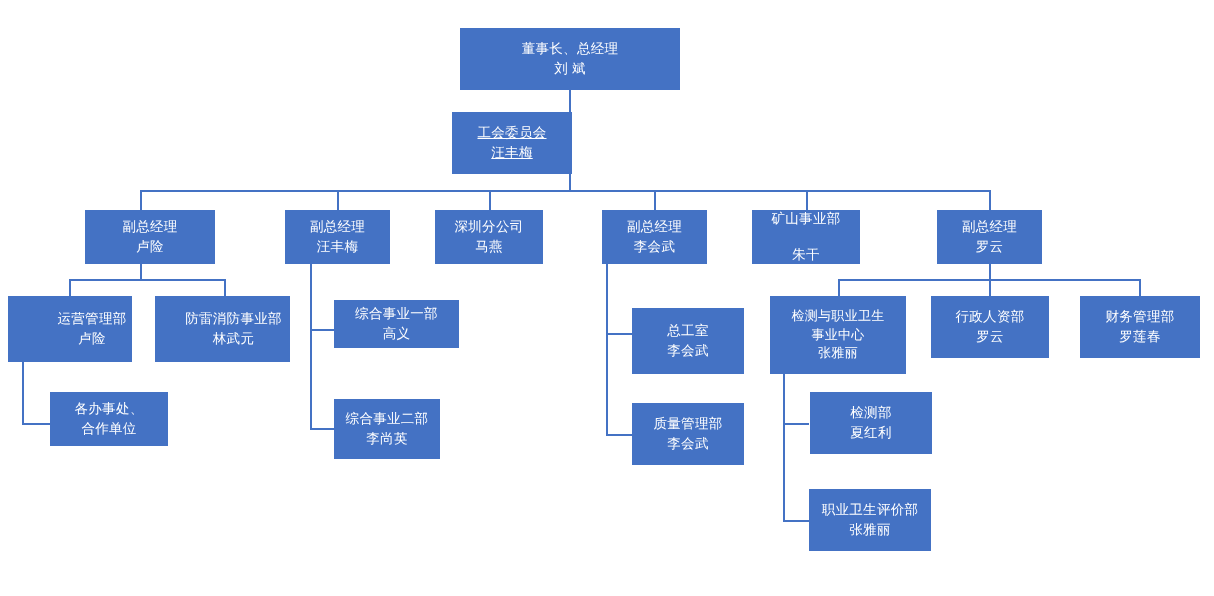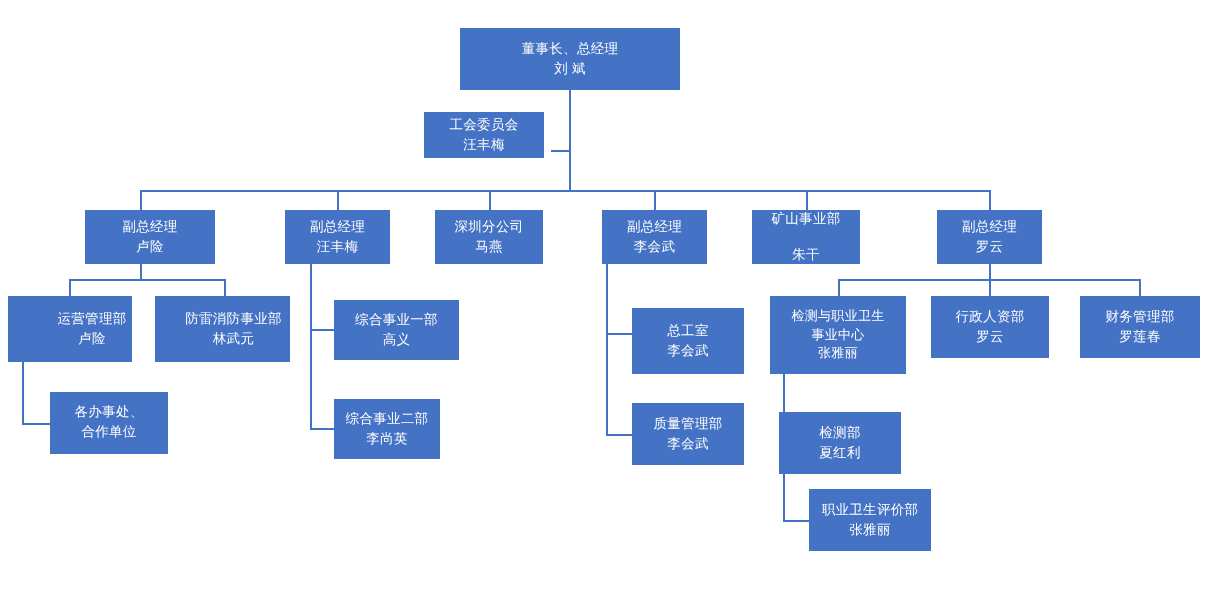--- a/index.html
+++ b/index.html
@@ -80,21 +80,21 @@
 
   <div class="conn v" style="left:783px; top:374px; height:148px;"></div>
   <div class="conn h" style="left:783px; top:423px; width:26px;"></div>
   <div class="conn h" style="left:783px; top:520px; width:26px;"></div>
 
   <div class="node" style="left:460px; top:28px; width:220px; height:62px;">
     <span class="ln">董事长、总经理</span>
     <span class="ln">刘 斌</span>
   </div>
 
-  <div class="node" style="left:424px; top:112px; width:120px; height:46px;">
+  <div class="node" style="left:452px; top:112px; width:120px; height:62px;text-decoration:underline;">
     <span class="ln">工会委员会</span>
     <span class="ln">汪丰梅</span>
   </div>
 
   <div class="node" style="left:85px; top:210px; width:130px; height:54px;">
     <span class="ln">副总经理</span>
     <span class="ln">卢险</span>
   </div>
 
   <div class="node" style="left:285px; top:210px; width:105px; height:54px;">
@@ -125,26 +125,26 @@
   <div class="node" style="left:8px; top:296px; width:124px; height:66px;padding-left:44px;">
     <span class="ln">运营管理部</span>
     <span class="ln">卢险</span>
   </div>
 
   <div class="node" style="left:155px; top:296px; width:135px; height:66px;padding-left:22px;">
     <span class="ln">防雷消防事业部</span>
     <span class="ln">林武元</span>
   </div>
 
-  <div class="node" style="left:50px; top:392px; width:118px; height:62px;font-family:Liberation Mono, monospace;">
+  <div class="node" style="left:50px; top:392px; width:118px; height:54px;">
     <span class="ln">各办事处、</span>
     <span class="ln">合作单位</span>
   </div>
 
-  <div class="node" style="left:334px; top:300px; width:125px; height:60px;">
+  <div class="node" style="left:334px; top:300px; width:125px; height:48px;">
     <span class="ln">综合事业一部</span>
     <span class="ln">高义</span>
   </div>
 
   <div class="node" style="left:334px; top:399px; width:106px; height:60px;">
     <span class="ln">综合事业二部</span>
     <span class="ln">李尚英</span>
   </div>
 
   <div class="node" style="left:632px; top:308px; width:112px; height:66px;">
@@ -166,21 +166,21 @@
   <div class="node" style="left:931px; top:296px; width:118px; height:62px;">
     <span class="ln">行政人资部</span>
     <span class="ln">罗云</span>
   </div>
 
   <div class="node" style="left:1080px; top:296px; width:120px; height:62px;">
     <span class="ln">财务管理部</span>
     <span class="ln">罗莲春</span>
   </div>
 
-  <div class="node" style="left:779px; top:392px; width:122px; height:62px;margin-top:20px;">
+  <div class="node" style="left:810px; top:392px; width:122px; height:62px;">
     <span class="ln">检测部</span>
     <span class="ln">夏红利</span>
   </div>
 
   <div class="node" style="left:809px; top:489px; width:122px; height:62px;">
     <span class="ln">职业卫生评价部</span>
     <span class="ln">张雅丽</span>
   </div>
 
 </div>

